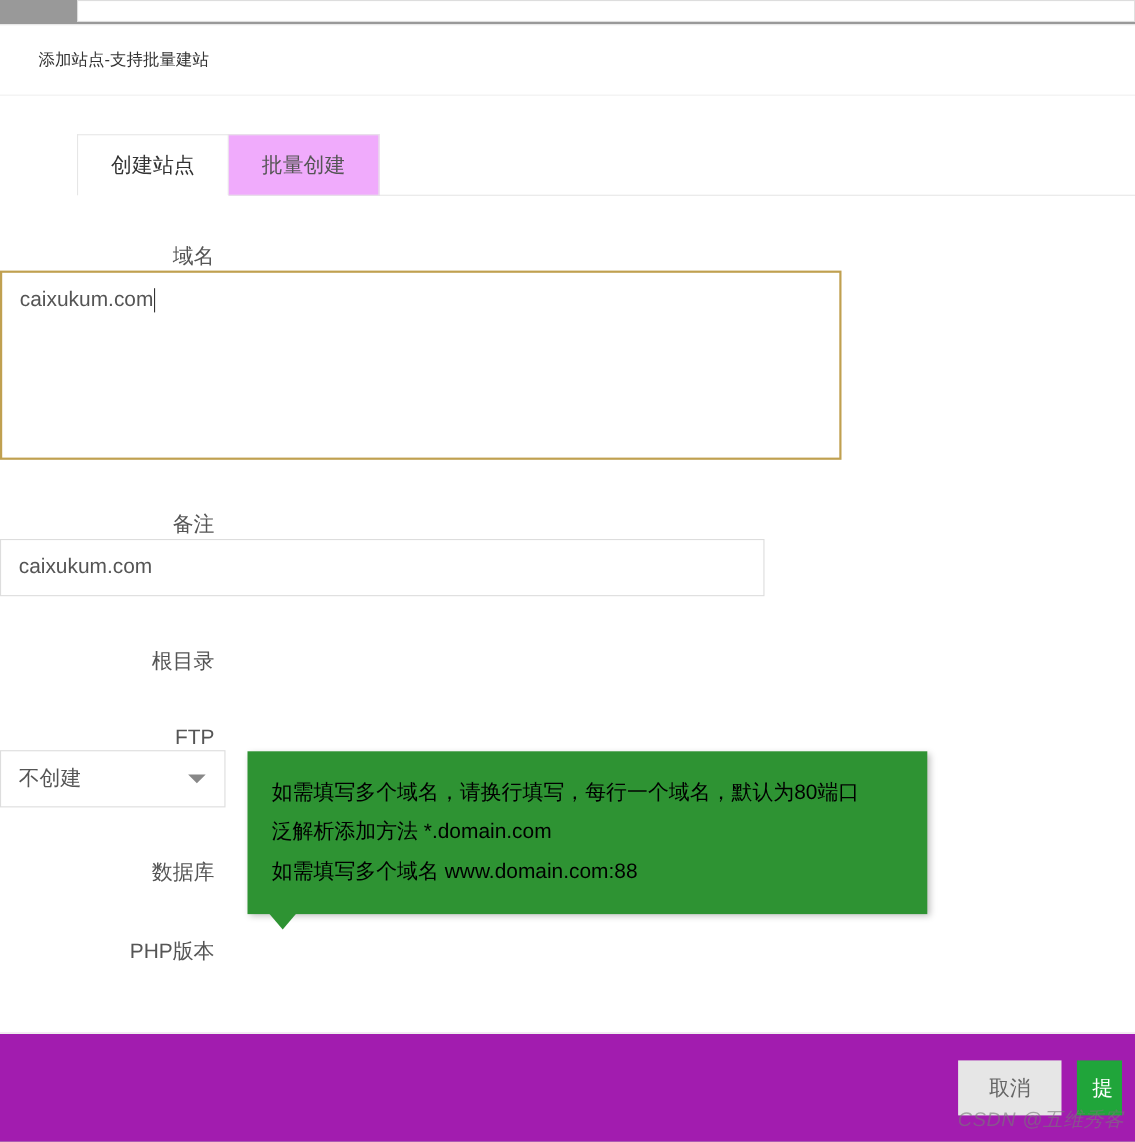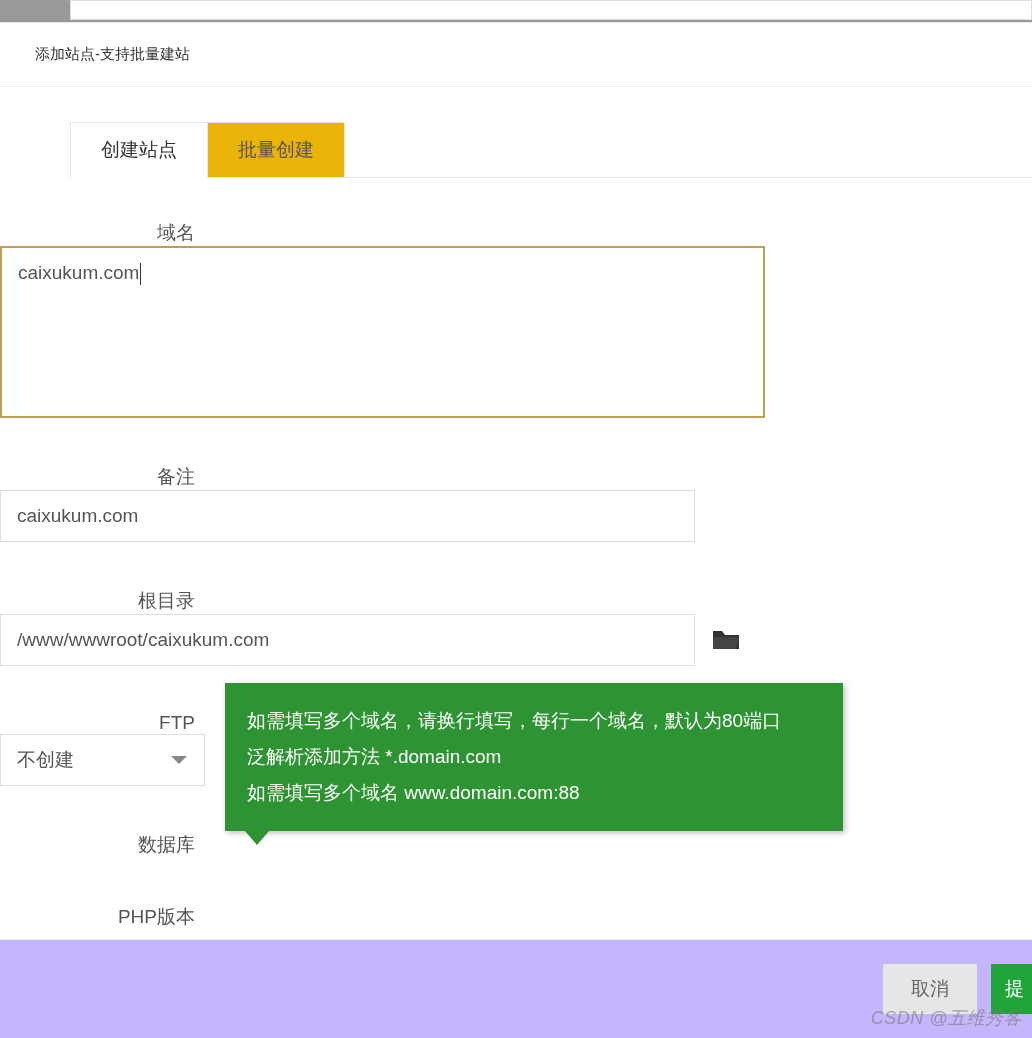--- a/index.html
+++ b/index.html
@@ -67,21 +67,21 @@
       cursor: pointer;
       text-align: center;
     }
     .tab.active {
       border: 1px solid #e6e6e6;
       border-bottom: 1px solid #fff;
       background: #fff;
       color: #333;
     }
     .tab:not(.active) {
-      background: #eab308;
+      background: #f0abfc;
       border: 1px solid #e6e6e6;
       border-left: none;
     }
     .form {
       padding: 30px 30px 0 0;
     }
     .form-row {
       display: flex;
       align-items: flex-start;
       margin-bottom: 34px;
@@ -142,21 +142,21 @@
     }
     .select-arrow svg {
       display: block;
     }
     .tooltip {
       position: absolute;
       left: 225px;
       top: 660px;
       width: 618px;
       background: #2e9333;
-      color: #ffffff;
+      color: #000000;
       padding: 20px 22px;
       font-size: 19px;
       line-height: 1.9;
       box-shadow: 2px 2px 6px rgba(0,0,0,0.25);
       z-index: 10;
     }
     .tooltip::after {
       content: '';
       position: absolute;
       bottom: -14px;
@@ -164,25 +164,25 @@
       border-left: 12px solid transparent;
       border-right: 12px solid transparent;
       border-top: 14px solid #2e9333;
     }
     .modal-footer {
       position: absolute;
       bottom: 0;
       left: 0;
       right: 0;
       border-top: 1px solid #eee;
-      padding: 24px 0;
+      padding: 24px 12px;
       display: flex;
       justify-content: flex-end;
       gap: 14px;
-      background: #c4b5fd;
+      background: #a21caf;
     }
     .btn {
       height: 50px;
       padding: 0 28px;
       font-size: 19px;
       border: none;
       cursor: pointer;
       font-family: inherit;
     }
     .btn-cancel {
@@ -241,29 +241,20 @@
 
     <div class="form-row">
       <div class="form-label">备注</div>
       <div class="form-control-wrap">
         <input class="input-text" type="text" value="caixukum.com" style="">
       </div>
     </div>
 
     <div class="form-row">
       <div class="form-label">根目录</div>
-      <div class="form-control-wrap">
-        <input class="input-text" type="text" value="/www/wwwroot/caixukum.com" style="">
-        <span class="folder-icon">
-          <svg width="26" height="22" viewBox="0 0 26 22">
-            <path d="M0 4 L0 20 L26 20 L26 6 L12 6 L9 2 L0 2 Z" fill="#333"></path>
-            <path d="M1 8 L27 8 L24 20 L0 20 Z" fill="#444" transform="translate(-1,0)"></path>
-          </svg>
-        </span>
-      </div>
     </div>
 
     <div class="form-row">
       <div class="form-label">FTP</div>
       <div class="form-control-wrap">
         <div class="select-box">
           <span>不创建</span>
           <span class="select-arrow">
             <svg width="18" height="10" viewBox="0 0 18 10">
                 <path d="M1 1 L9 9 L17 1 Z" fill="#888"></path>

